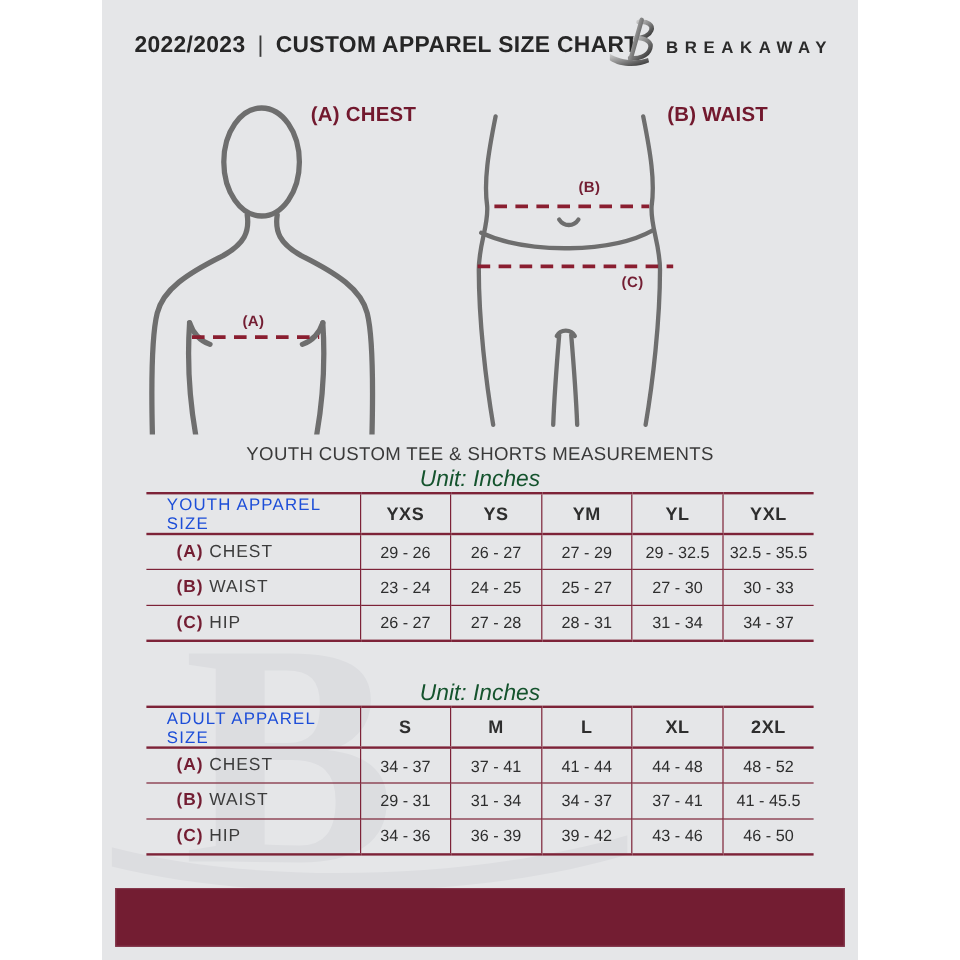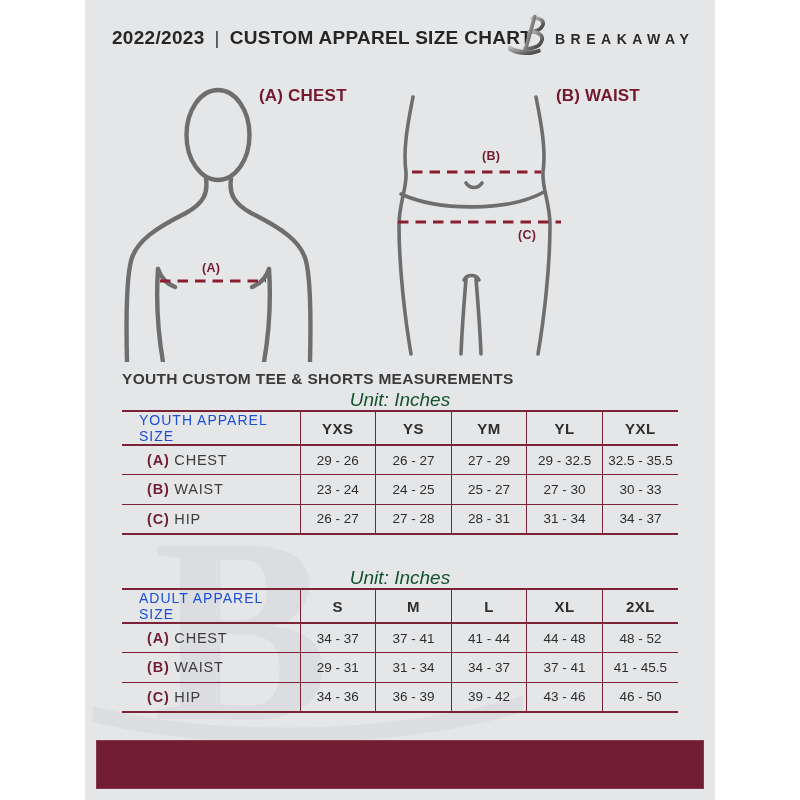--- a/index.html
+++ b/index.html
@@ -31,21 +31,21 @@
   .lbl-b{left:397px;top:149px;}
   .lbl-c{left:433px;top:228px;}
   .guide-block{position:absolute;z-index:2;}
   .g-chest{left:174px;top:86px;width:136px;}
   .g-waist{left:471px;top:86px;width:152px;}
   .g-hips{left:471px;top:219px;width:154px;}
   .guide-h{font-size:17px;font-weight:bold;color:#72192e;letter-spacing:.2px;}
   .guide-p{margin-top:9px;font-size:13px;line-height:16.6px;font-style:italic;color:var(--para);white-space:pre-line;}
 
   
-  .tbl-title{position:absolute;left:37px;width:556px;text-align:left;font-size:15.5px;font-weight:bold;color:#3a3a3a;letter-spacing:.3px;z-index:2;}
+  .tbl-title{position:absolute;left:37px;width:556px;text-align:center;font-size:15.5px;font-weight:normal;color:#3a3a3a;letter-spacing:.3px;z-index:2;}
   .tbl-unit{position:absolute;left:37px;width:556px;text-align:center;font-size:19px;font-style:italic;color:#14532d;z-index:2;}
   .t-youth-title{top:370px;} .t-youth-unit{top:389px;}
   .t-adult-title{top:548px;} .t-adult-unit{top:567px;}
   .size-table{position:absolute;left:37px;width:556px;border-collapse:collapse;table-layout:fixed;z-index:2;}
   .tbl-youth{top:410px;} .tbl-adult{top:588px;}
   .size-table th,.size-table td{border:1.4px solid var(--line);background:transparent;}
   .size-table tr > *:first-child{border-left:none;}
   .size-table tr > *:last-child{border-right:none;}
   .size-table thead th{border-top-width:2px;border-bottom-width:2px;height:31px;}
   .size-table tbody td{height:29.5px;}

